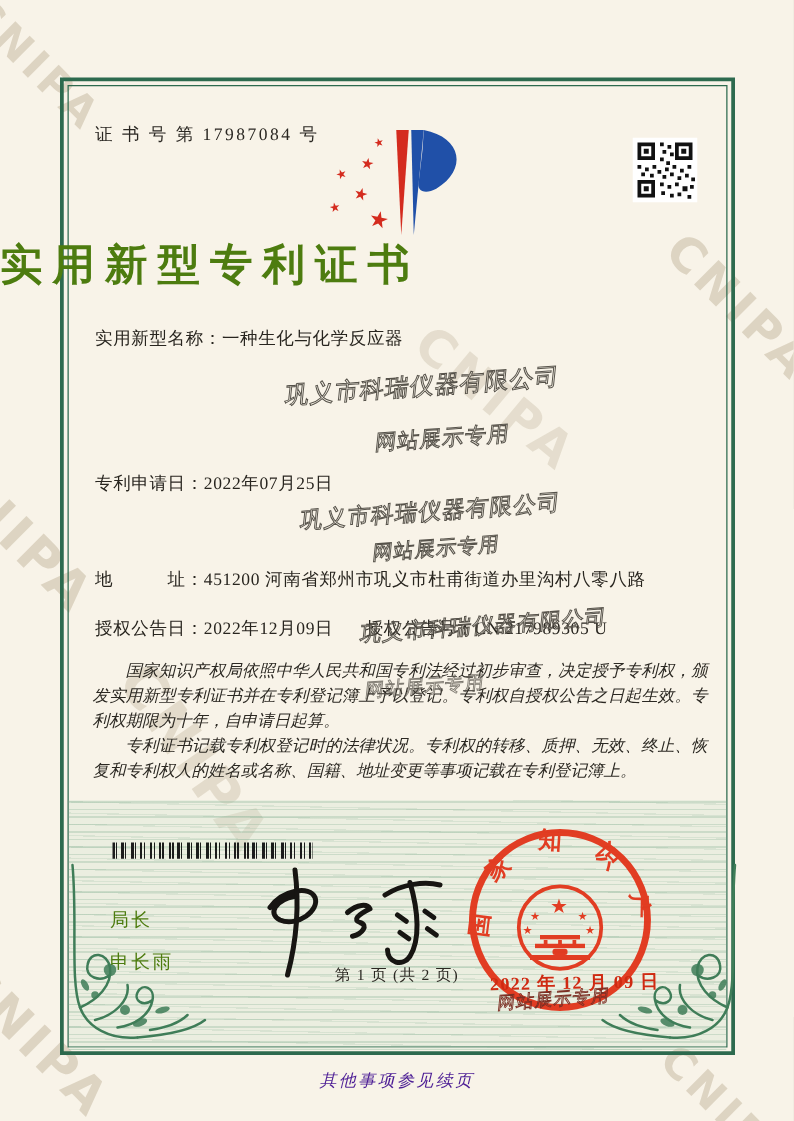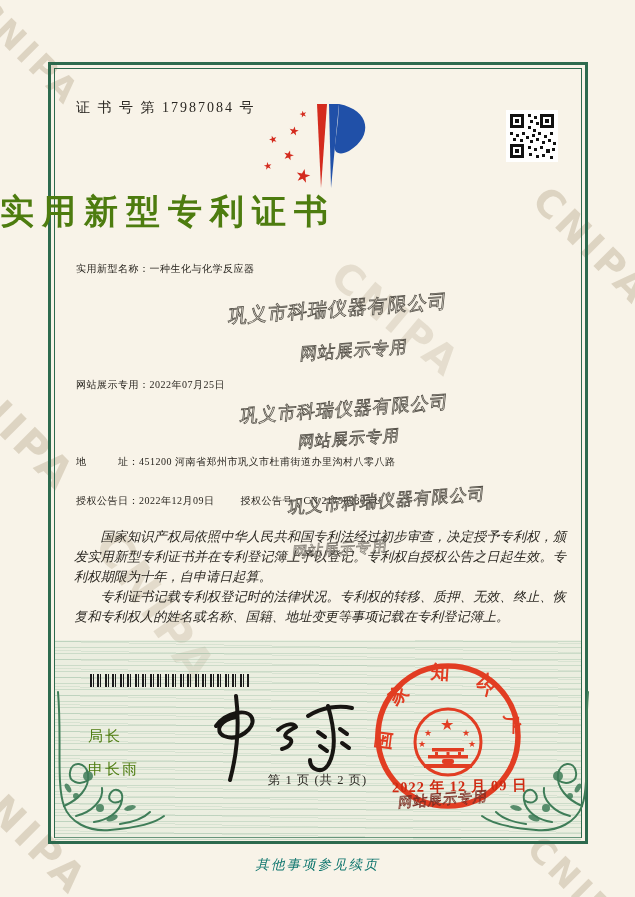--- a/index.html
+++ b/index.html
@@ -46,21 +46,21 @@
     position:absolute; left:76px; top:99px; font-size:14px;
     letter-spacing:2px; color:#2a2722; z-index:4;
   }
   .logo { position:absolute; left:260px; top:100px; z-index:4; }
   .qr   { position:absolute; left:506px; top:110px; z-index:4; }
   .title {
     position:absolute; left:0; top:189px; width:100%; text-align:left;
     font-size:34px; font-weight:700; letter-spacing:8px; color:#4d7c0f; z-index:4;font-family:Liberation Mono, monospace;
   }
   
-  .field-row { position:absolute; left:76px; font-size:10px; color:#28251f; white-space:nowrap; z-index:4; }
+  .field-row { position:absolute; left:76px; font-size:14px; color:#28251f; white-space:nowrap; z-index:4; }
   .f-label { letter-spacing:.5px; }
   .f-value { letter-spacing:.5px; }
   .grant-no-pair { margin-left:26px; }
   
   .body-text {
     position:absolute; left:74px; top:527px; width:492px; z-index:4;
     font-size:13.2px; line-height:20px; color:#2b2822;
     font-style:italic; text-align:justify;
   }
   .body-text p { text-indent:2em; }
@@ -82,21 +82,21 @@
     position:absolute; left:392px; top:777px; z-index:6;
     font-size:14.5px; font-weight:600; color:#cf2a12; letter-spacing:1px;
     transform:rotate(-1deg); white-space:nowrap;
   }
   .page-info {
     position:absolute; left:0; top:772px; width:100%; text-align:center;
     font-size:12.5px; color:#2b2822; z-index:4; letter-spacing:1px;
   }
   .continuation {
     position:absolute; left:0; top:856px; width:100%; text-align:center;
-    font-size:13.5px; color:#0f766e; font-style:italic; letter-spacing:2px; z-index:4;
+    font-size:13.5px; color:#4c1d95; font-style:italic; letter-spacing:2px; z-index:4;
   }
   
   .wm-co {
     position:absolute; z-index:7; white-space:nowrap;
     color:transparent; -webkit-text-stroke:.8px #56524a;
     transform:rotate(-4deg) skewX(-10deg); letter-spacing:1px; pointer-events:none;
   }
   .wm-w1 { left:228px; top:296px; font-size:19px; }
   .wm-w2 { left:300px; top:339px; font-size:17px; }
   .wm-w3 { left:240px; top:397px; font-size:18px; }
@@ -217,21 +217,21 @@
         <rect x="44" y="46" width="3" height="3"></rect>
     </g>
   </svg>
 
   <div class="title">实用新型专利证书</div>
 
   <div class="field-row" style="top:262px">
     <span class="f-label">实用新型名称：</span><span class="f-value">一种生化与化学反应器</span>
   </div>
   <div class="field-row" style="top:378px">
-    <span class="f-label">网站展示专用：</span><span class="f-value">2022年07月25日</span>
+    <span class="f-label">专利申请日：</span><span class="f-value">2022年07月25日</span>
   </div>
   <div class="field-row" style="top:455px">
     <span class="f-label">地　　　址：</span><span class="f-value">451200 河南省郑州市巩义市杜甫街道办里沟村八零八路</span>
   </div>
   <div class="field-row" style="top:494px">
     <span class="f-label">授权公告日：</span><span class="f-value">2022年12月09日</span><span class="grant-no-pair"><span class="f-label">授权公告号：</span><span class="f-value">CN 217989305 U</span></span>
   </div>
 
   <div class="body-text">
     <p>国家知识产权局依照中华人民共和国专利法经过初步审查，决定授予专利权，颁发实用新型专利证书并在专利登记簿上予以登记。专利权自授权公告之日起生效。专利权期限为十年，自申请日起算。</p>

